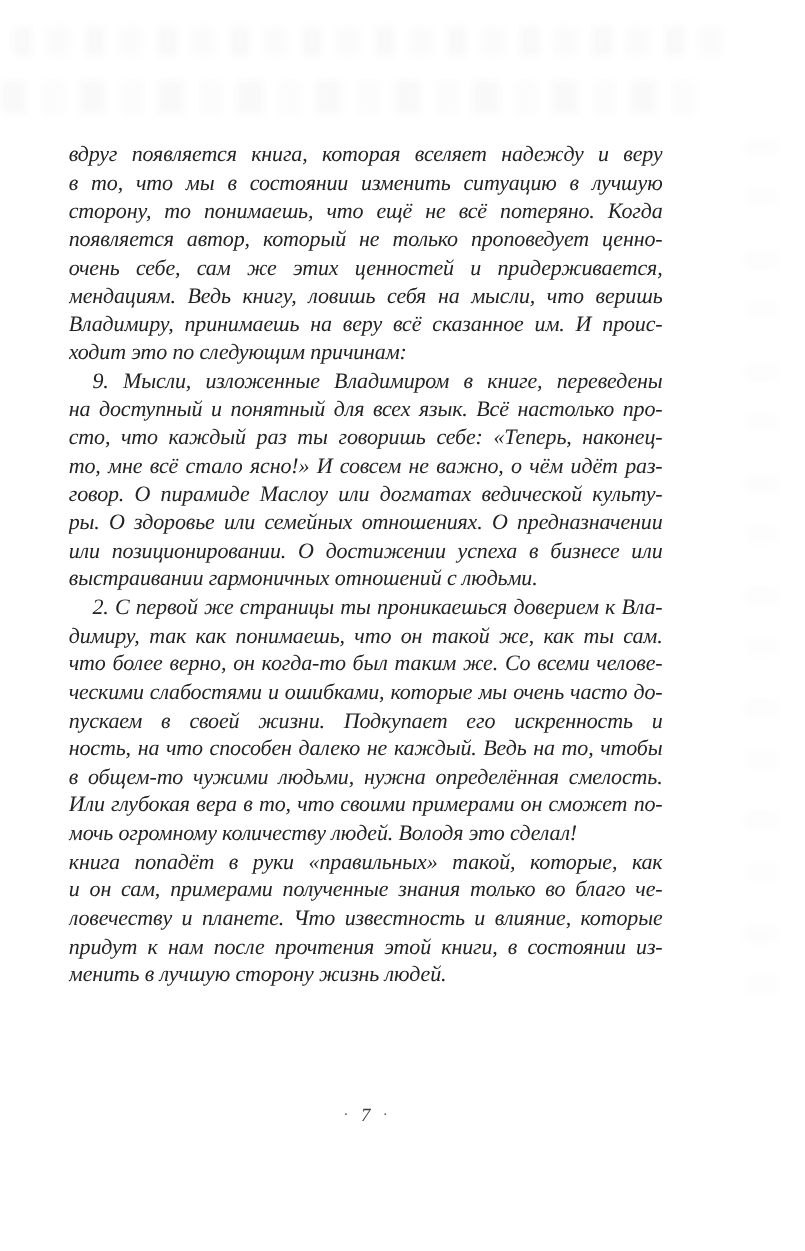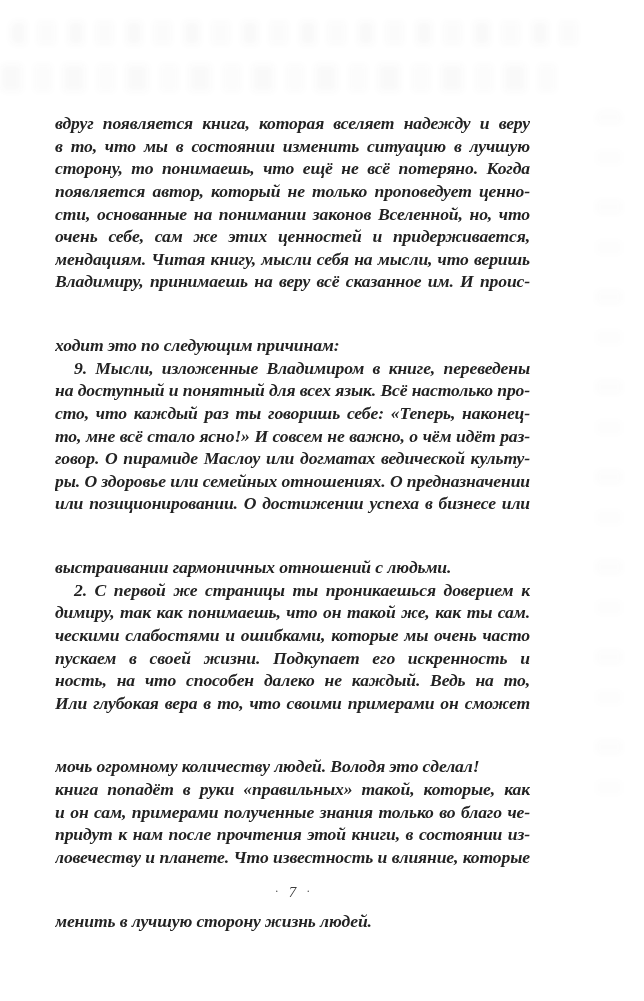--- a/index.html
+++ b/index.html
@@ -57,25 +57,23 @@
     line-height: 22.63px;
     letter-spacing: -0.12px;
     color: #232323;
   }
   .line {
     height: 22.63px;
     overflow: hidden;
     text-align: justify;
     text-align-last: justify;
     white-space: normal;
-    font-weight: bold;
   }
   .line.last {
     text-align-last: left;
-    margin-top: 41px;
   }
   .line.indent {
     text-indent: 19px;
   }
   .folio {
     position: absolute;
     left: 55px;
     top: 884px;
     width: 475px;
     text-align: center;
@@ -100,44 +98,45 @@
 
   <div class="ghost ghost-1"></div>
   <div class="ghost ghost-2"></div>
   <div class="ghost ghost-3"></div>
 
   <main class="text-block" style="color: rgb(35, 35, 35);">
       <div class="line">вдруг появляется книга, которая вселяет надежду и веру</div>
       <div class="line">в то, что мы в состоянии изменить ситуацию в лучшую</div>
       <div class="line">сторону, то понимаешь, что ещё не всё потеряно. Когда</div>
       <div class="line">появляется автор, который не только проповедует ценно-</div>
-      <div class="line">сти, основанные на понимании законов Вселенной, но, что</div>
       <div class="line">очень себе, сам же этих ценностей и придерживается,</div>
-      <div class="line">мендациям. Читая книгу, мысли себя на мысли, что веришь</div>
+      <div class="line">мендациям. Ведь книгу, ловишь себя на мысли, что веришь</div>
       <div class="line">Владимиру, принимаешь на веру всё сказанное им. И проис-</div>
       <div class="line last">ходит это по следующим причинам:</div>
       <div class="line indent">9. Мысли, изложенные Владимиром в книге, переведены</div>
       <div class="line">на доступный и понятный для всех язык. Всё настолько про-</div>
       <div class="line">сто, что каждый раз ты говоришь себе: «Теперь, наконец-</div>
       <div class="line">то, мне всё стало ясно!» И совсем не важно, о чём идёт раз-</div>
       <div class="line">говор. О пирамиде Маслоу или догматах ведической культу-</div>
       <div class="line">ры. О здоровье или семейных отношениях. О предназначении</div>
       <div class="line">или позиционировании. О достижении успеха в бизнесе или</div>
       <div class="line last">выстраивании гармоничных отношений с людьми.</div>
       <div class="line indent">2. С первой же страницы ты проникаешься доверием к Вла-</div>
       <div class="line">димиру, так как понимаешь, что он такой же, как ты сам. Или,</div>
+      <div class="line">что более верно, он когда-то был таким же. Со всеми челове-</div>
       <div class="line">ческими слабостями и ошибками, которые мы очень часто до-</div>
       <div class="line">пускаем в своей жизни. Подкупает его искренность и откровен-</div>
       <div class="line">ность, на что способен далеко не каждый. Ведь на то, чтобы ре-</div>
+      <div class="line">в общем-то чужими людьми, нужна определённая смелость.</div>
       <div class="line">Или глубокая вера в то, что своими примерами он сможет по-</div>
       <div class="line last">мочь огромному количеству людей. Володя это сделал!</div>
       <div class="line">книга попадёт в руки «правильных» такой, которые, как</div>
       <div class="line">и он сам, примерами полученные знания только во благо че-</div>
+      <div class="line">ловечеству и планете. Что известность и влияние, которые</div>
       <div class="line">придут к нам после прочтения этой книги, в состоянии из-</div>
-      <div class="line">ловечеству и планете. Что известность и влияние, которые</div>
       <div class="line last">менить в лучшую сторону жизнь людей.</div>
     </main>
 
   <footer class="folio" style="color: rgb(60, 60, 60);">
     <span class="dot">·</span><span class="num">7</span><span class="dot">·</span>
   </footer>
 
 </div>
 
 </body></html>

